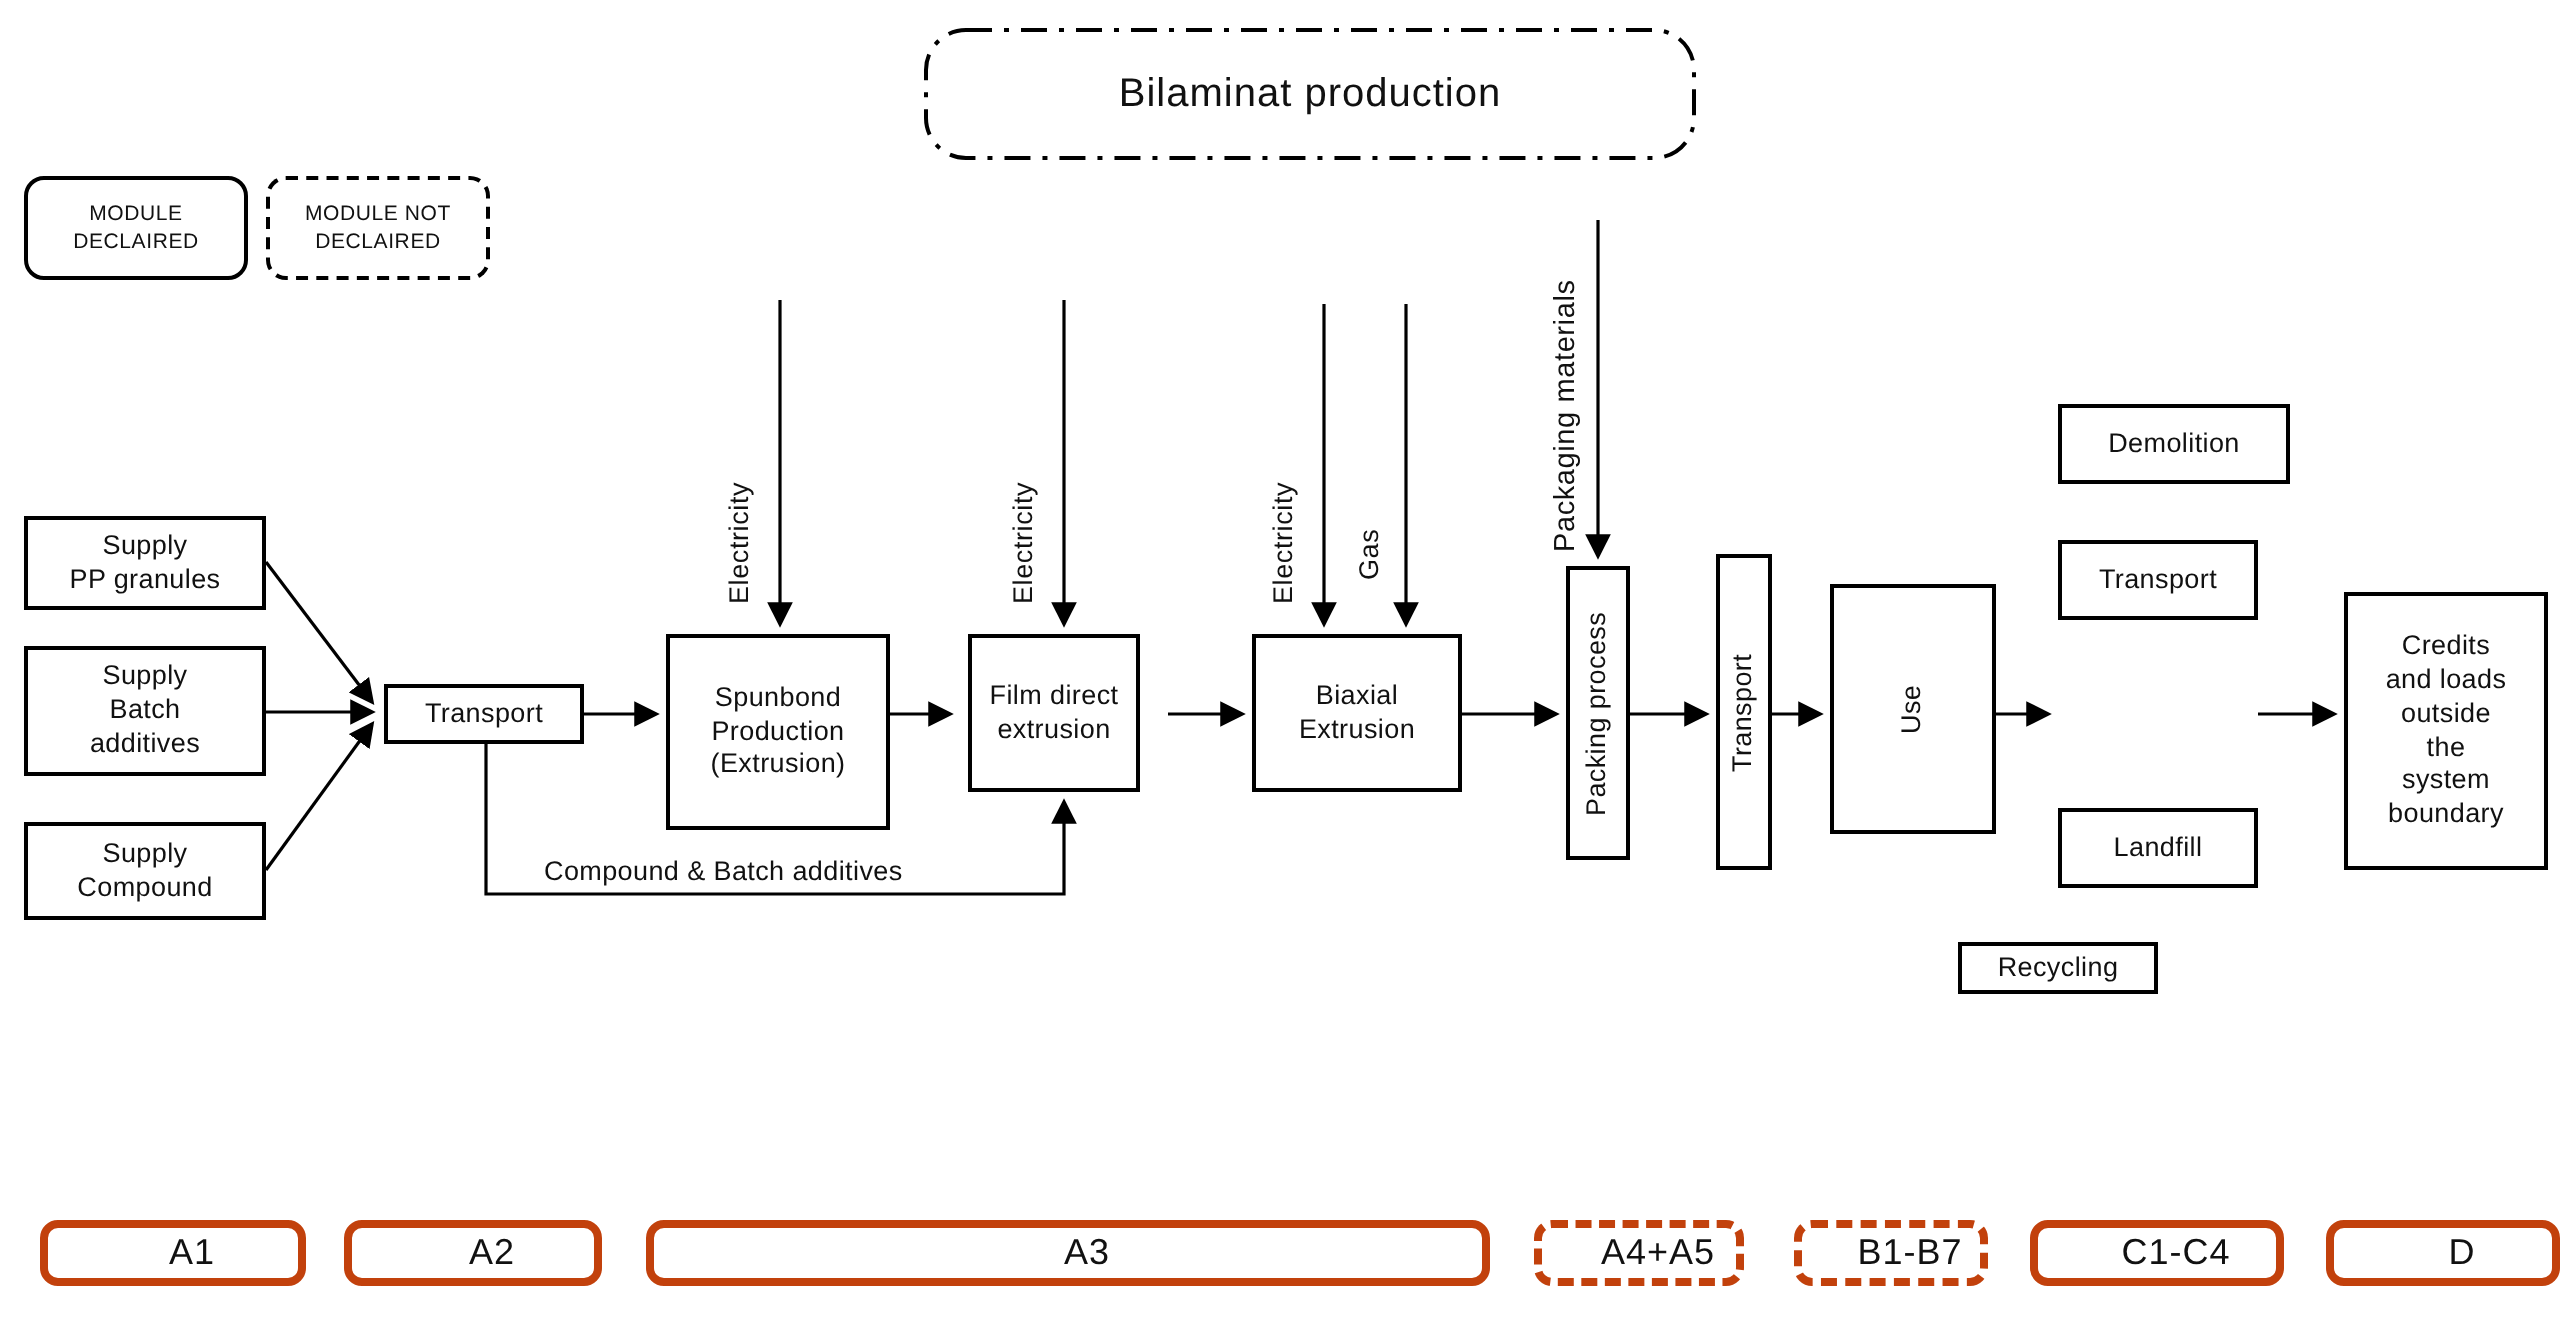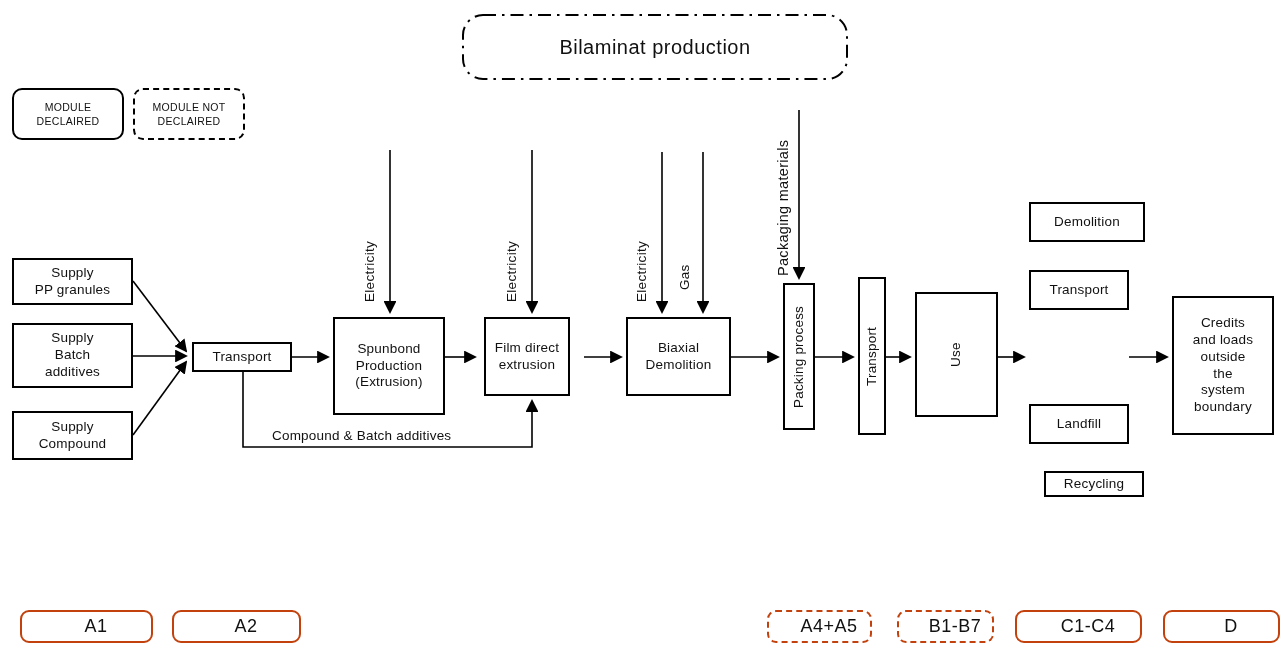--- a/index.html
+++ b/index.html
@@ -25,21 +25,21 @@
   .title {
     position:absolute; display:flex; align-items:center; justify-content:center;
     font-size:20px; font-weight:500; letter-spacing:.5px;
   }
   .legend-box {
     position:absolute; border:2px solid #000; border-radius:10px; background:#fff;
     display:flex; align-items:center; justify-content:center; text-align:center;
     white-space:pre-line; font-size:10.5px; line-height:1.35; letter-spacing:.3px;margin-top:16px;
   }
   .stage {
-    position:absolute; border:2px solid #c2410c; border-radius:9px; background:#fff;
+    position:absolute; border:4px solid #c2410c; border-radius:9px; background:#fff;
     display:flex; align-items:center; justify-content:center;
     font-size:18px; letter-spacing:.5px; height:33px; top:610px;padding-left:19px;
   }
   .dashed { border-style:dashed; }
 </style>
 </head>
 <body>
 
 <div class="canvas">
 
@@ -92,45 +92,46 @@
   <div class="box" style="left:12px;top:411px;width:121px;height:49px">Supply
 Compound</div>
 
   <div class="box" style="left:192px;top:342px;width:100px;height:30px">Transport</div>
   <div class="box" style="left:333px;top:317px;width:112px;height:98px">Spunbond
 Production
 (Extrusion)</div>
   <div class="box" style="left:484px;top:317px;width:86px;height:79px">Film direct
 extrusion</div>
   <div class="box" style="left:626px;top:317px;width:105px;height:79px">Biaxial
-Demolition</div>
+Extrusion</div>
   <div class="box vbox" style="left:783px;top:283px;width:32px;height:147px">Packing process</div>
   <div class="box vbox" style="left:858px;top:277px;width:28px;height:158px">Transport</div>
   <div class="box vbox" style="left:915px;top:292px;width:83px;height:125px">Use</div>
 
   <div class="box" style="left:1029px;top:202px;width:116px;height:40px">Demolition</div>
   <div class="box" style="left:1029px;top:270px;width:100px;height:40px">Transport</div>
   <div class="box" style="left:1029px;top:404px;width:100px;height:40px">Landfill</div>
-  <div class="box" style="left:1044px;top:471px;width:100px;height:26px">Recycling</div>
+  <div class="box" style="left:979px;top:471px;width:100px;height:26px">Recycling</div>
 
   <div class="box" style="left:1172px;top:296px;width:102px;height:139px">Credits
 and loads
 outside
 the
 system
 boundary</div>
 
   <div class="vlabel" style="left:362px;top:224px;width:20px;height:78px">Electricity</div>
   <div class="vlabel" style="left:504px;top:224px;width:20px;height:78px">Electricity</div>
   <div class="vlabel" style="left:634px;top:224px;width:20px;height:78px">Electricity</div>
   <div class="vlabel" style="left:677px;top:242px;width:20px;height:48px">Gas</div>
   <div class="vlabel" style="left:775px;top:110px;width:20px;height:166px;font-size:14.5px">Packaging materials</div>
 
   <div class="hlabel" style="left:272px;top:428px">Compound &amp; Batch additives</div>
 
   <div class="stage" style="left:20px;width:133px">A1</div>
   <div class="stage" style="left:172px;width:129px">A2</div>
+  <div class="stage" style="left:323px;width:422px">A3</div>
   <div class="stage dashed" style="left:767px;width:105px">A4+A5</div>
   <div class="stage dashed" style="left:897px;width:97px">B1-B7</div>
   <div class="stage" style="left:1015px;width:127px">C1-C4</div>
   <div class="stage" style="left:1163px;width:117px">D</div>
 
 </div>
 
 </body></html>

